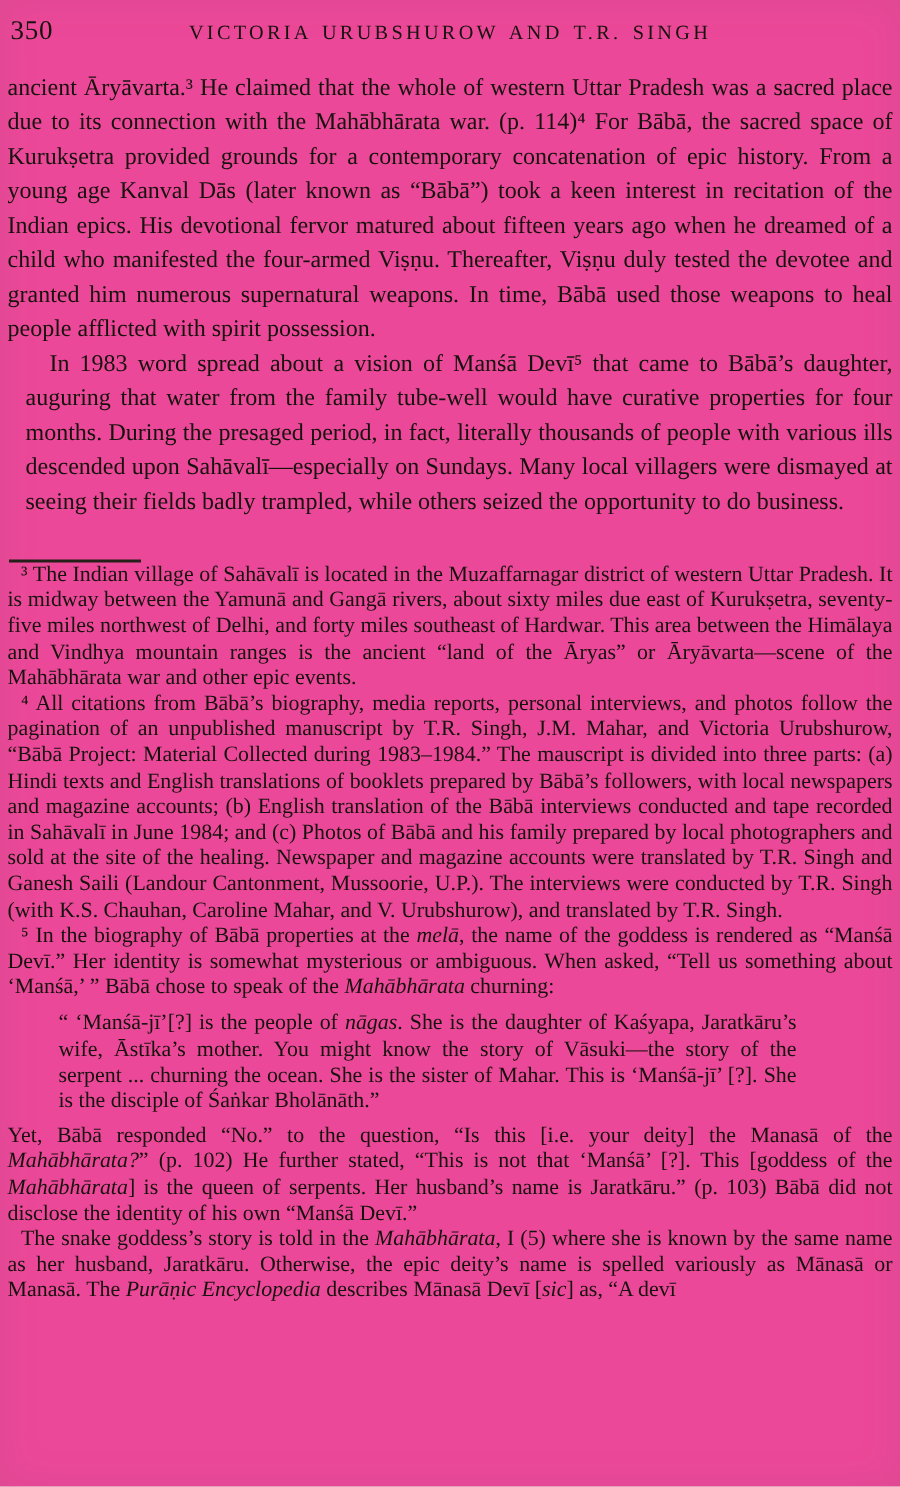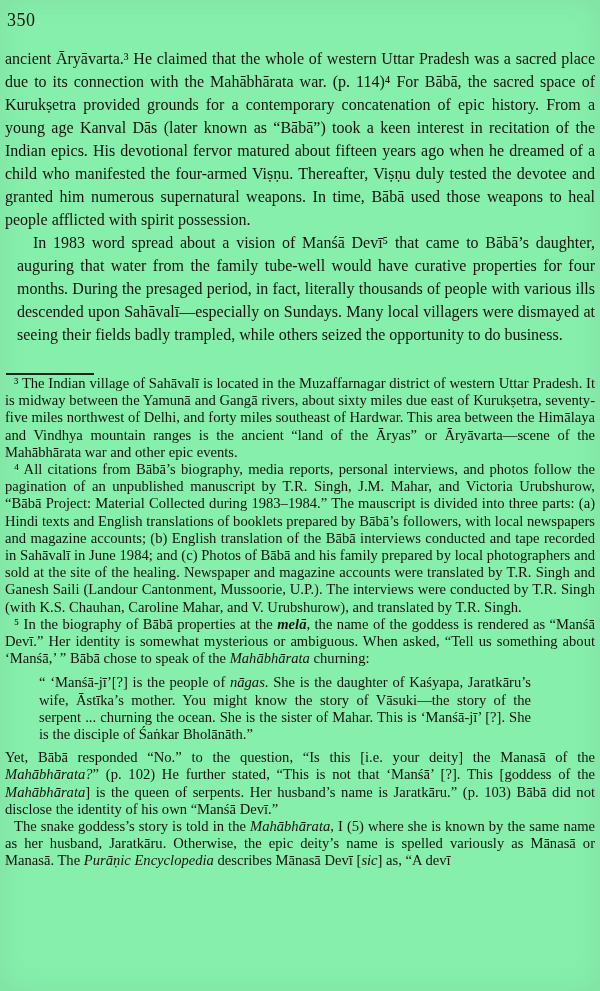--- a/index.html
+++ b/index.html
@@ -1,20 +1,20 @@
 <!DOCTYPE html>
 <html><head>
 <meta charset="utf-8">
 <style>
   * { margin:0; padding:0; box-sizing:border-box; }
   html, body { background:#e9e7e2; }
   .page {
     width:600px; height:991px;
     margin:0 auto;
-    background:#86efac;
+    background:#ec4899;
     color:#17120d;
     font-family:"Liberation Serif","DejaVu Serif",serif;
     padding:10px 5px 0 5px;
     overflow:hidden;
     position:relative;
     box-shadow: inset 0 0 28px rgba(90,85,75,0.10);
   }
   .page-header { position:relative; height:26px; }
   .page-number {
     position:absolute; left:2px; top:0;
@@ -49,31 +49,32 @@
     text-align:justify;
   }
 </style>
 </head>
 <body>
 
 <div class="page">
 
   <header class="page-header">
     <span class="page-number">350</span>
+    <span class="running-header">VICTORIA URUBSHUROW AND T.R. SINGH</span>
   </header>
 
   <main class="body-text">
     <p class="para">ancient Āryāvarta.³ He claimed that the whole of western Uttar Pradesh was a sacred place due to its connection with the Mahābhārata war. (p. 114)⁴ For Bābā, the sacred space of Kurukṣetra provided grounds for a contemporary concatenation of epic history. From a young age Kanval Dās (later known as “Bābā”) took a keen interest in recitation of the Indian epics. His devotional fervor matured about fifteen years ago when he dreamed of a child who manifested the four-armed Viṣṇu. Thereafter, Viṣṇu duly tested the devotee and granted him numerous supernatural weapons. In time, Bābā used those weapons to heal people afflicted with spirit possession.</p>
     <p class="para indented">In 1983 word spread about a vision of Manśā Devī⁵ that came to Bābā’s daughter, auguring that water from the family tube-well would have curative properties for four months. During the presaged period, in fact, literally thousands of people with various ills descended upon Sahāvalī—especially on Sundays. Many local villagers were dismayed at seeing their fields badly trampled, while others seized the opportunity to do business.</p>
   </main>
 
   <div class="footnote-rule"></div>
 
   <section class="footnotes">
     <p class="fn">³ The Indian village of Sahāvalī is located in the Muzaffarnagar district of western Uttar Pradesh. It is midway between the Yamunā and Gangā rivers, about sixty miles due east of Kurukṣetra, seventy-five miles northwest of Delhi, and forty miles southeast of Hardwar. This area between the Himālaya and Vindhya mountain ranges is the ancient “land of the Āryas” or Āryāvarta—scene of the Mahābhārata war and other epic events.</p>
     <p class="fn">⁴ All citations from Bābā’s biography, media reports, personal interviews, and photos follow the pagination of an unpublished manuscript by T.R. Singh, J.M. Mahar, and Victoria Urubshurow, “Bābā Project: Material Collected during 1983–1984.” The mauscript is divided into three parts: (a) Hindi texts and English translations of booklets prepared by Bābā’s followers, with local newspapers and magazine accounts; (b) English translation of the Bābā interviews conducted and tape recorded in Sahāvalī in June 1984; and (c) Photos of Bābā and his family prepared by local photographers and sold at the site of the healing. Newspaper and magazine accounts were translated by T.R. Singh and Ganesh Saili (Landour Cantonment, Mussoorie, U.P.). The interviews were conducted by T.R. Singh (with K.S. Chauhan, Caroline Mahar, and V. Urubshurow), and translated by T.R. Singh.</p>
-    <p class="fn"><span>⁵ In the biography of Bābā properties at the </span><span style="font-style: italic; font-weight: bold;">melā</span><span>, the name of the goddess is rendered as “Manśā Devī.” Her identity is somewhat mysterious or ambiguous. When asked, “Tell us something about ‘Manśā,’ ” Bābā chose to speak of the </span><span style="font-style: italic;">Mahābhārata</span><span> churning:</span></p>
+    <p class="fn"><span>⁵ In the biography of Bābā properties at the </span><span style="font-style: italic;">melā</span><span>, the name of the goddess is rendered as “Manśā Devī.” Her identity is somewhat mysterious or ambiguous. When asked, “Tell us something about ‘Manśā,’ ” Bābā chose to speak of the </span><span style="font-style: italic;">Mahābhārata</span><span> churning:</span></p>
     <blockquote class="fn-quote"><span>“ ‘Manśā-jī’[?] is the people of </span><span style="font-style: italic;">nāgas</span><span>. She is the daughter of Kaśyapa, Jaratkāru’s wife, Āstīka’s mother. You might know the story of Vāsuki—the story of the serpent ... churning the ocean. She is the sister of Mahar. This is ‘Manśā-jī’ [?]. She is the disciple of Śaṅkar Bholānāth.”</span></blockquote>
     <p class="fn flush"><span>Yet, Bābā responded “No.” to the question, “Is this [i.e. your deity] the Manasā of the </span><span style="font-style: italic;">Mahābhārata?</span><span>” (p. 102) He further stated, “This is not that ‘Manśā’ [?]. This [goddess of the </span><span style="font-style: italic;">Mahābhārata</span><span>] is the queen of serpents. Her husband’s name is Jaratkāru.” (p. 103) Bābā did not disclose the identity of his own “Manśā Devī.”</span></p>
     <p class="fn"><span>The snake goddess’s story is told in the </span><span style="font-style: italic;">Mahābhārata</span><span>, I (5) where she is known by the same name as her husband, Jaratkāru. Otherwise, the epic deity’s name is spelled variously as Mānasā or Manasā. The </span><span style="font-style: italic;">Purāṇic Encyclopedia</span><span> describes Mānasā Devī [</span><span style="font-style: italic;">sic</span><span>] as, “A devī</span></p>
   </section>
 
 </div>
 
 </body></html>

